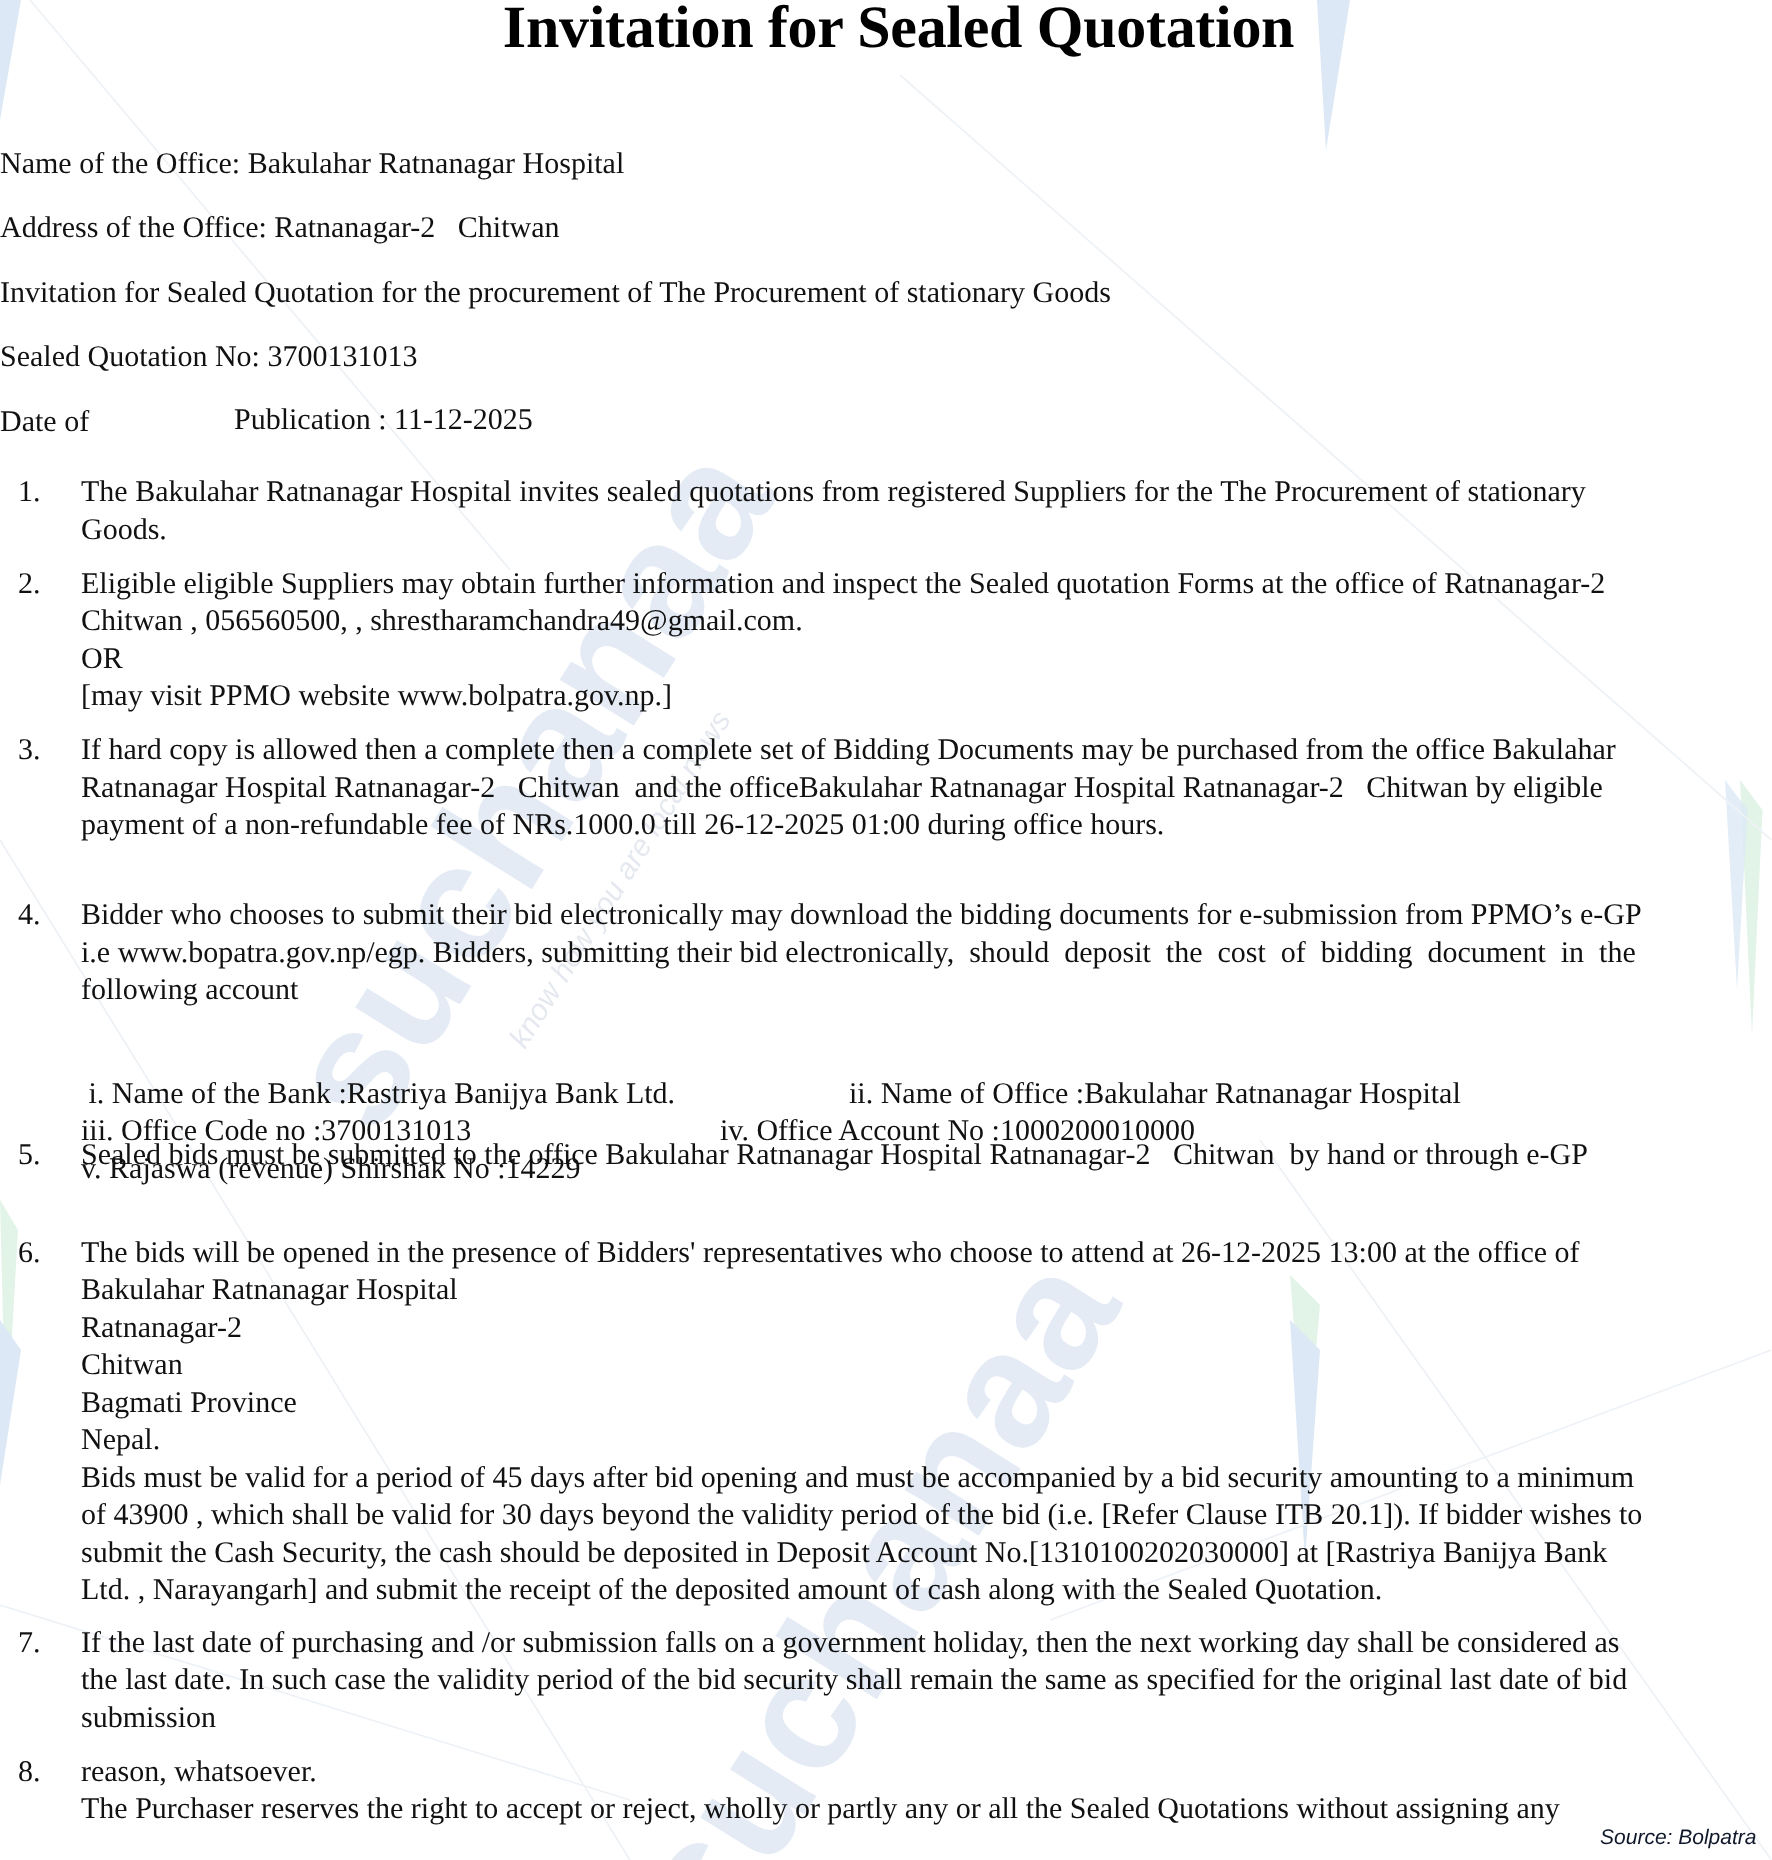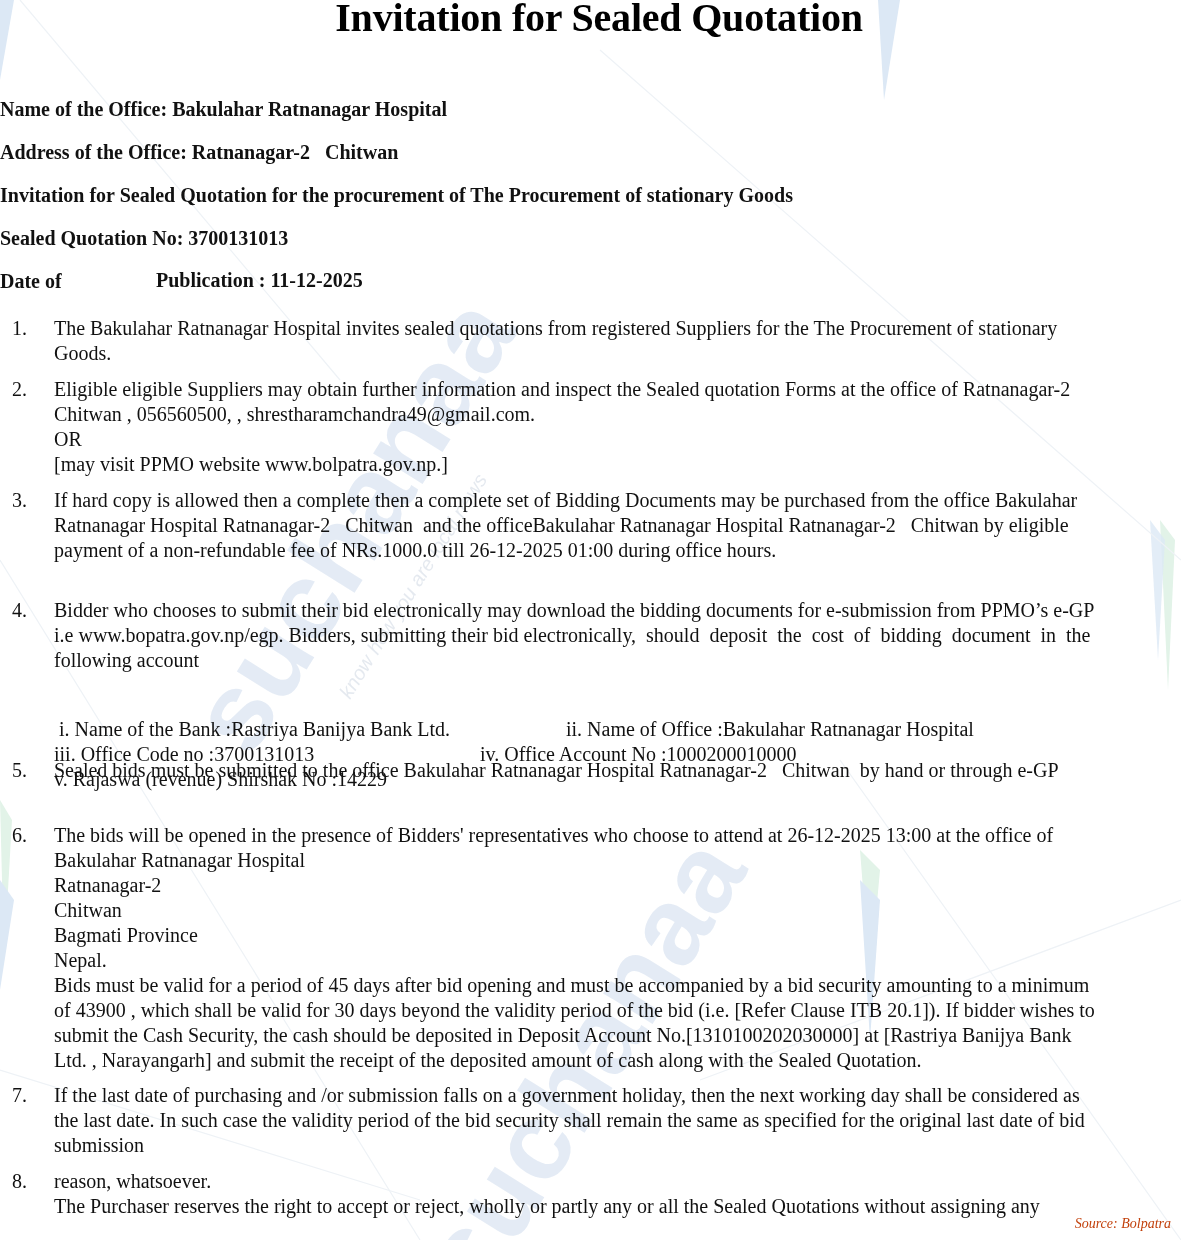--- a/index.html
+++ b/index.html
@@ -7,32 +7,32 @@
       width: 1181px; height: 1240px; position: relative; overflow: hidden;
       font-family: "Liberation Serif", "DejaVu Serif", serif;
       color: #111111;
     }
     .wm { position: absolute; pointer-events: none; z-index: 0; }
     .content { position: absolute; left: 0; top: 0; width: 1181px; height: 1240px; z-index: 1; }
     .title {
       position: absolute; left: 0; top: -6px; width: 1198px; text-align: center;
       font-weight: bold; font-size: 40px; letter-spacing: -0.2px; color: #000;
     }
-    .hdr { position: absolute; left: 0; font-size: 20px; white-space: pre; font-weight: bold; }
+    .hdr { position: absolute; left: 0; font-size: 20px; white-space: pre; }
     .list { position: absolute; left: 0; top: 316px; width: 1181px; }
     .item { position: absolute; left: 0; width: 1181px; font-size: 20px; line-height: 25px; }
     .num { position: absolute; left: 12px; top: 0; }
     .body { position: absolute; left: 54px; top: 0; width: 1127px; }
     .line { white-space: pre; display: block; }
     .acct-row { display: block; position: relative; height: 25px; white-space: pre; }
     .acct-row span { position: absolute; top: 0; margin-top: 44px; }
     .source {
       position: absolute; right: 10px; top: 1216px;
-      font-family: Liberation Serif, serif;
-      font-style: italic; font-size: 14px; color: #c2410c; margin-left: 41px;
+      font-family: Liberation Sans, sans-serif;
+      font-style: italic; font-size: 14px; color: #0f172a; margin-left: 41px;
     }
   </style>
 </head>
 <body>
 
 <svg class="wm" width="1181" height="1240" viewBox="0 0 1181 1240">
   <g>
     <polygon points="878,0 900,0 884,100" fill="#dce8f5"></polygon>
     <polygon points="0,0 14,0 0,80" fill="#dce8f5"></polygon>
     <polygon points="1160,520 1175,540 1168,690" fill="#e2f3e8"></polygon>

